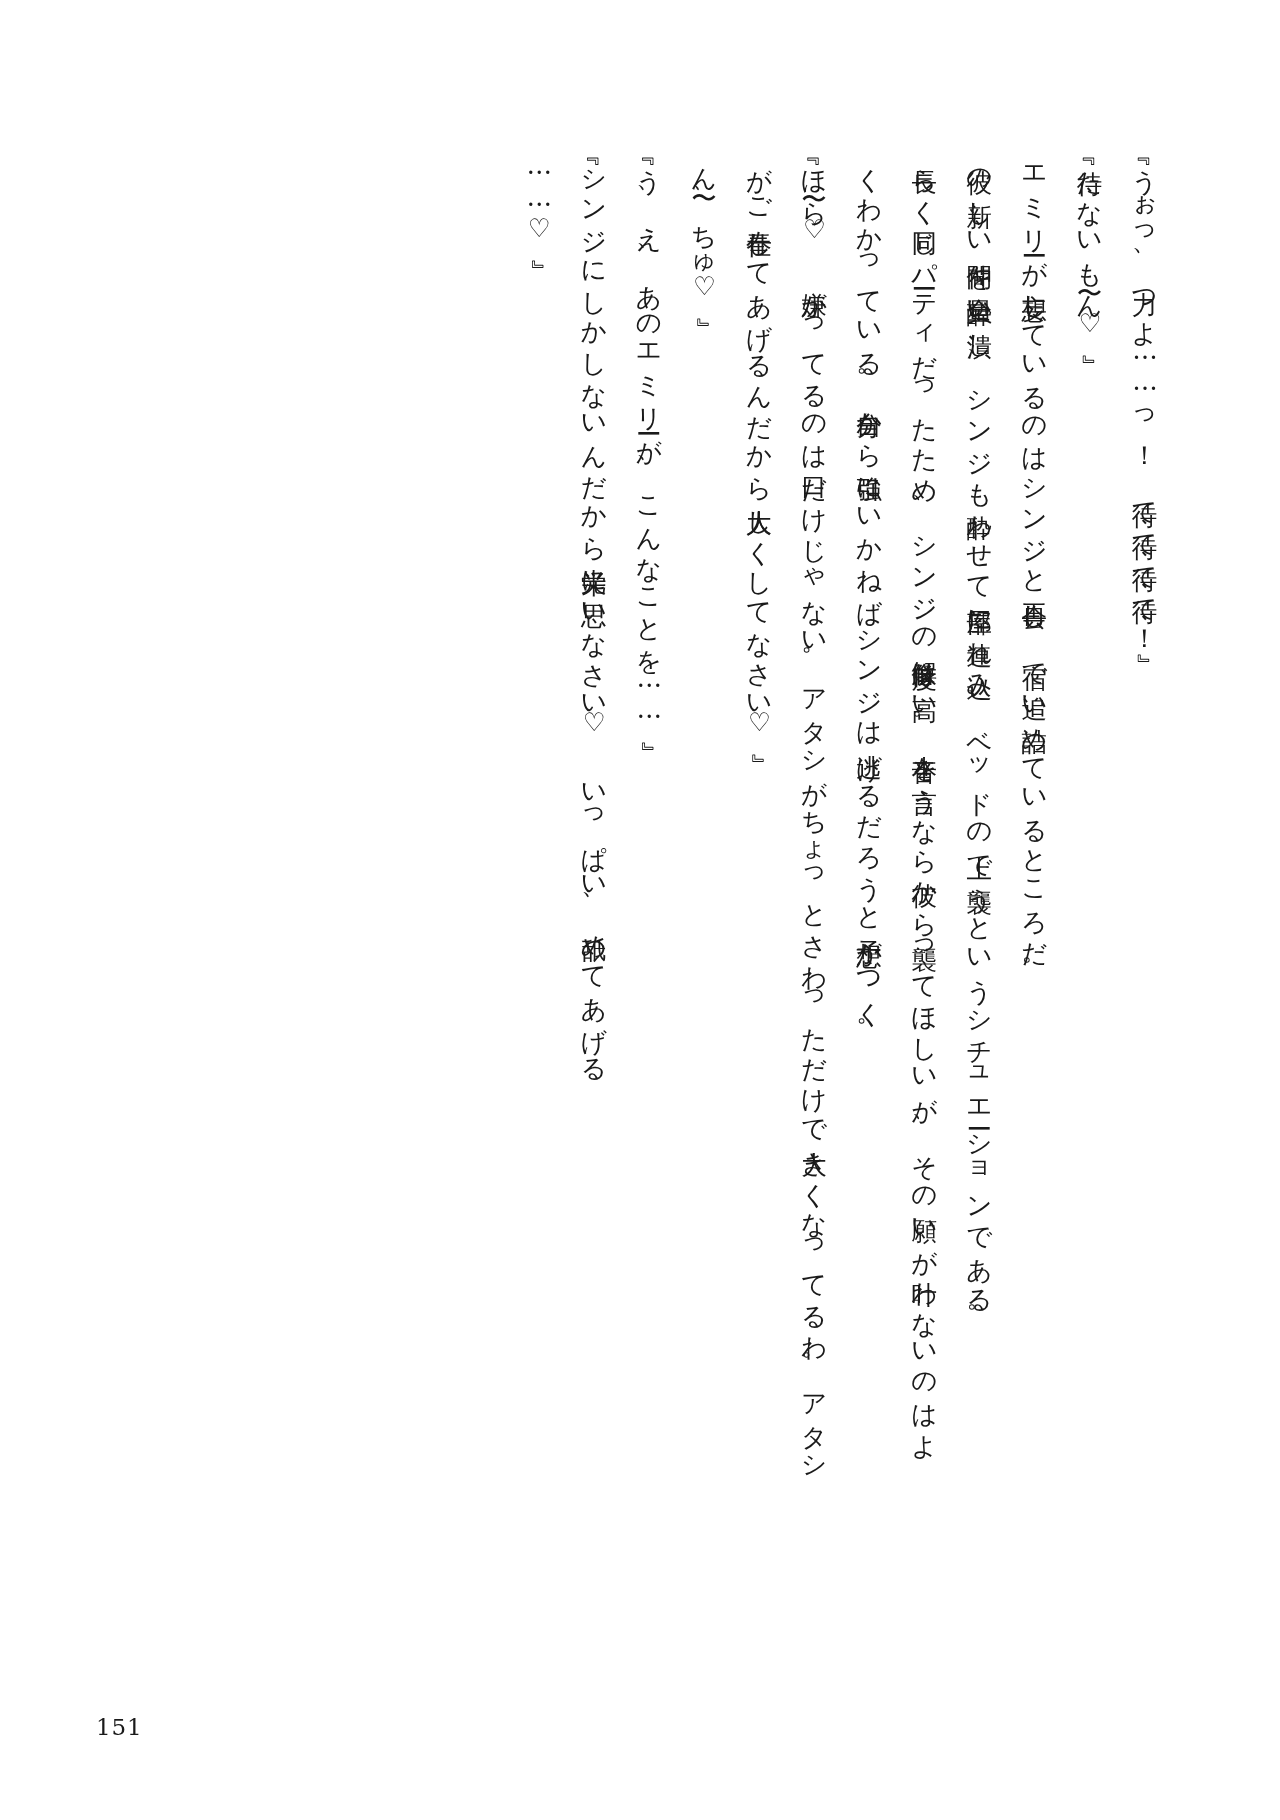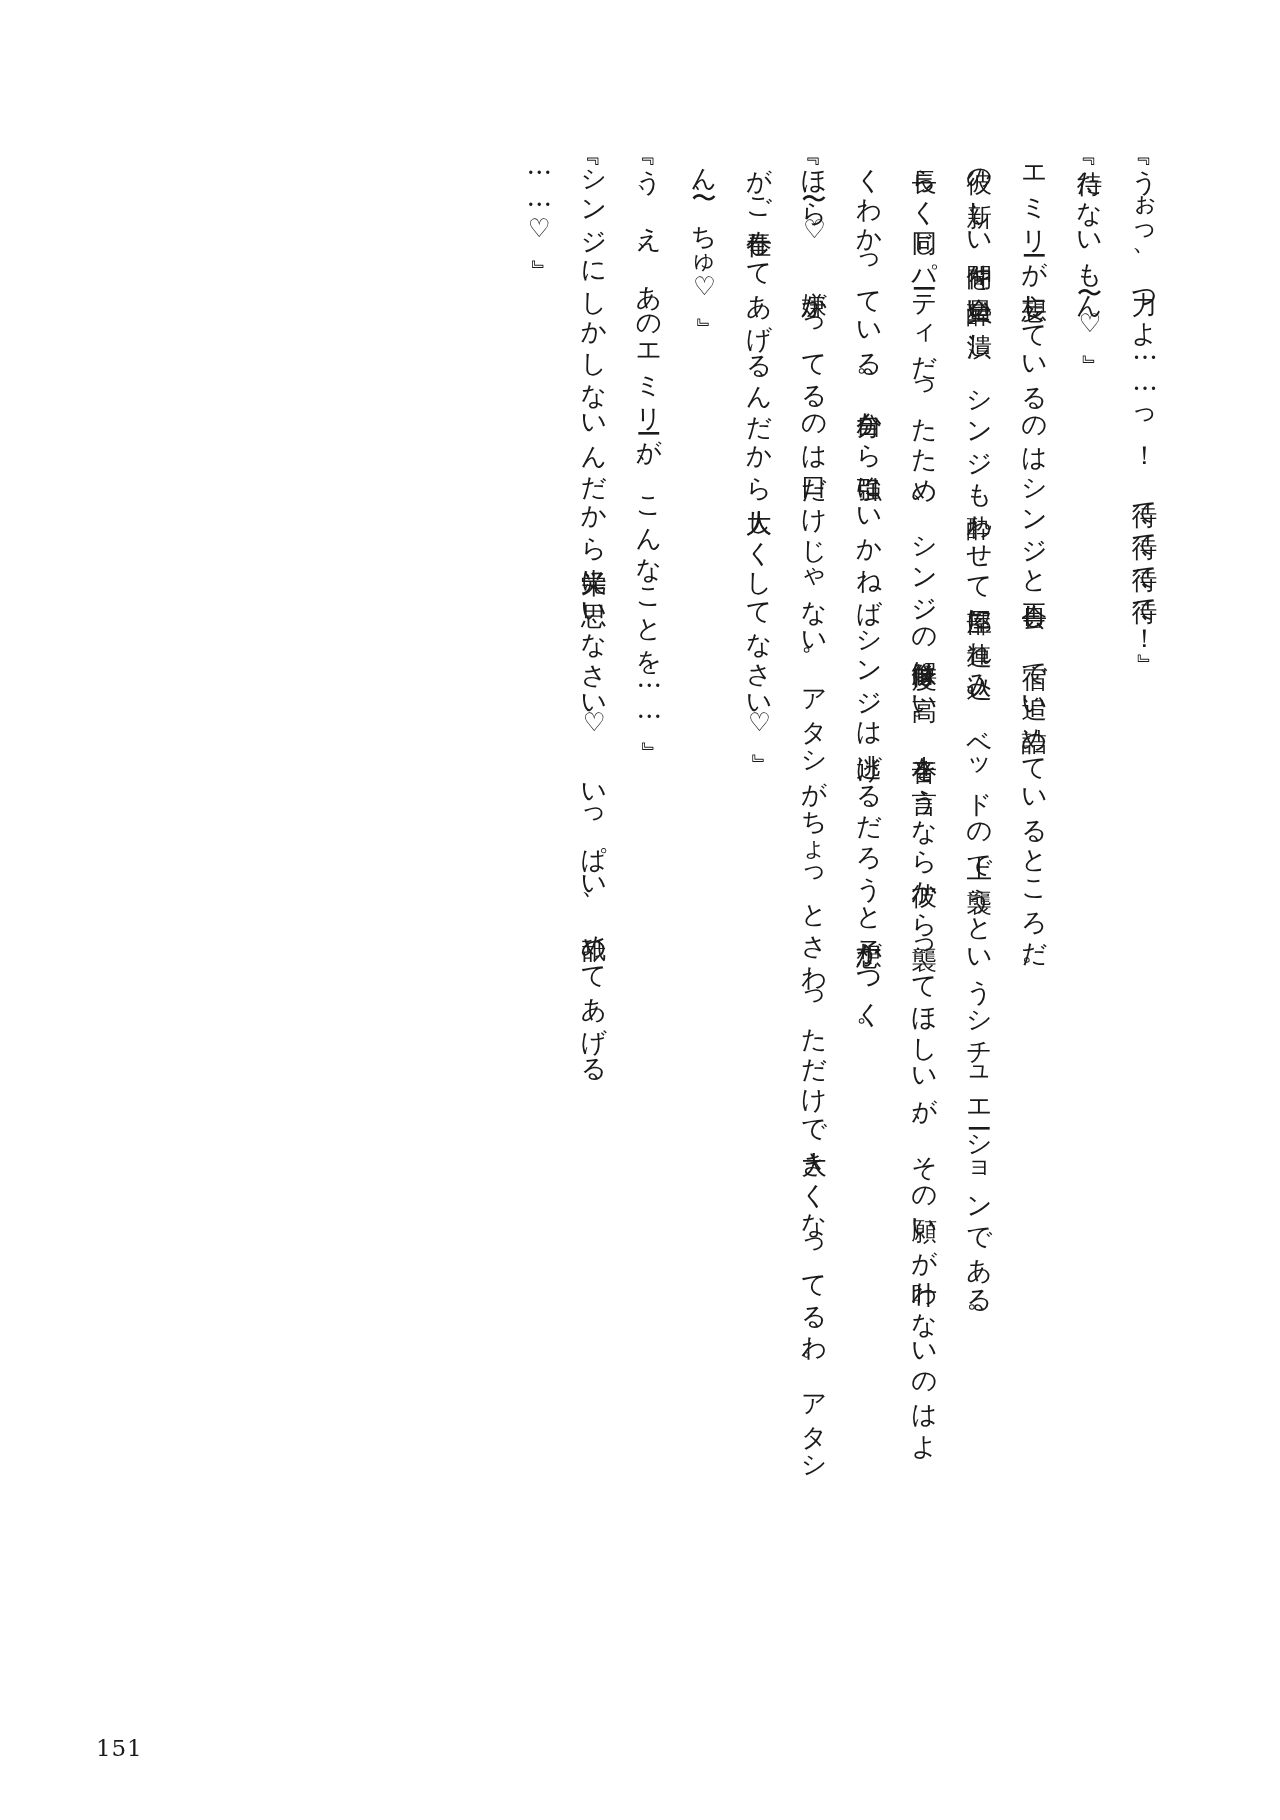--- a/index.html
+++ b/index.html
@@ -31,21 +31,21 @@
   }
   .para {
     margin: 0;
     padding: 0;
     text-indent: 0;
     white-space: pre-wrap;
   }
   .page-number {
     position: absolute;
     left: 96px;
-    bottom: 59px;
+    bottom: 80px;
     font-size: 23px;
     font-family: "DejaVu Serif", "Liberation Serif", serif;
     letter-spacing: 0.04em;
     color: #1a1a1a;
   }
 </style>
 </head>
 <body>
 
 <div class="page">

